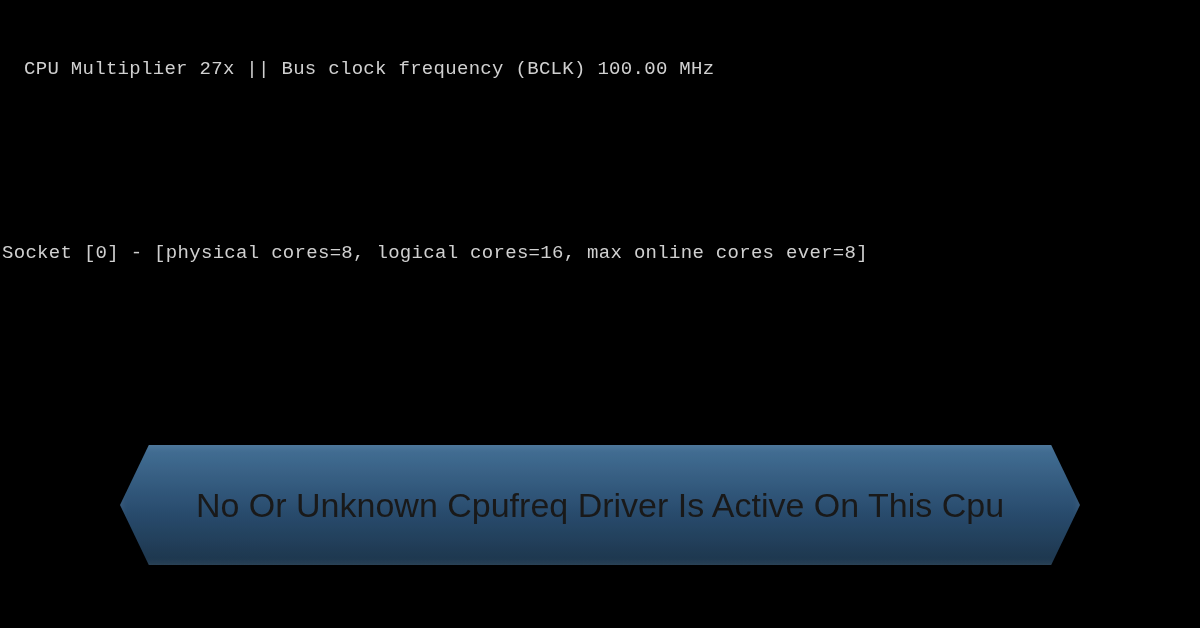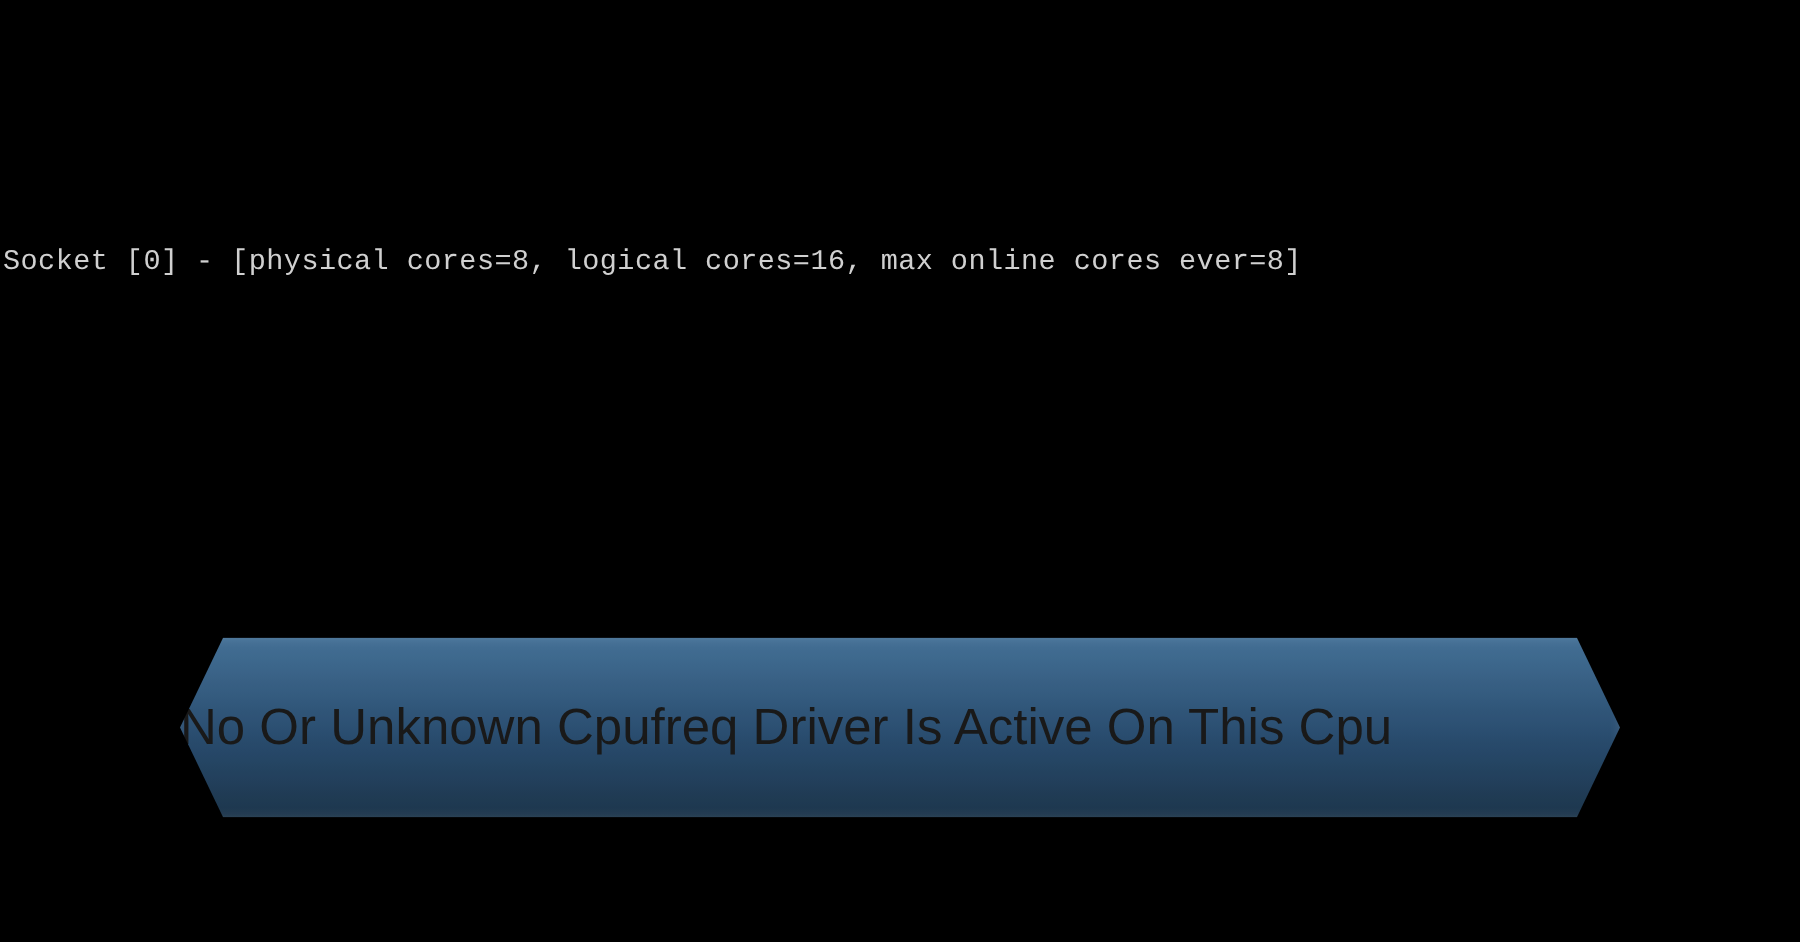--- a/index.html
+++ b/index.html
@@ -16,47 +16,48 @@
     letter-spacing: 0.3px;
   }
   .terminal {
     padding: 4px 2px;
     white-space: pre;
   }
   .indent1 { padding-left: 22px; }
   .overlay {
     position: absolute;
     left: 120px;
-    top: 425px;
+    top: 445px;
     width: 960px;
     height: 120px;
     background: linear-gradient(180deg, #4a7aa3 0%, #2d5378 55%, #1f3a52 100%);
     border-radius: 2px;
     opacity: 0.92;
     display: flex;
     align-items: center;
-    justify-content: flex-start;
+    justify-content: center;
     text-align: center;
     clip-path: polygon(3% 0, 97% 0, 100% 50%, 97% 100%, 3% 100%, 0 50%);
     box-shadow: inset 0 0 8px rgba(255,255,255,.15);
   }
   .overlay-text {
     font-family: Arial, Helvetica, sans-serif;
     font-weight: 500;
     font-size: 34px;
     line-height: 1.55;
     color: #1c1c1c;
     letter-spacing: 0;
     white-space: normal;
   }
 </style>
 </head>
 <body>
 
 <div class="terminal">
+  <div class="indent1">CPU Multiplier 27x || Bus clock frequency (BCLK) 100.00 MHz</div>
   <div></div>
   <div></div>
   <div>Socket [0] - [physical cores=8, logical cores=16, max online cores ever=8]</div>
   
   
   
   
 
   
 

